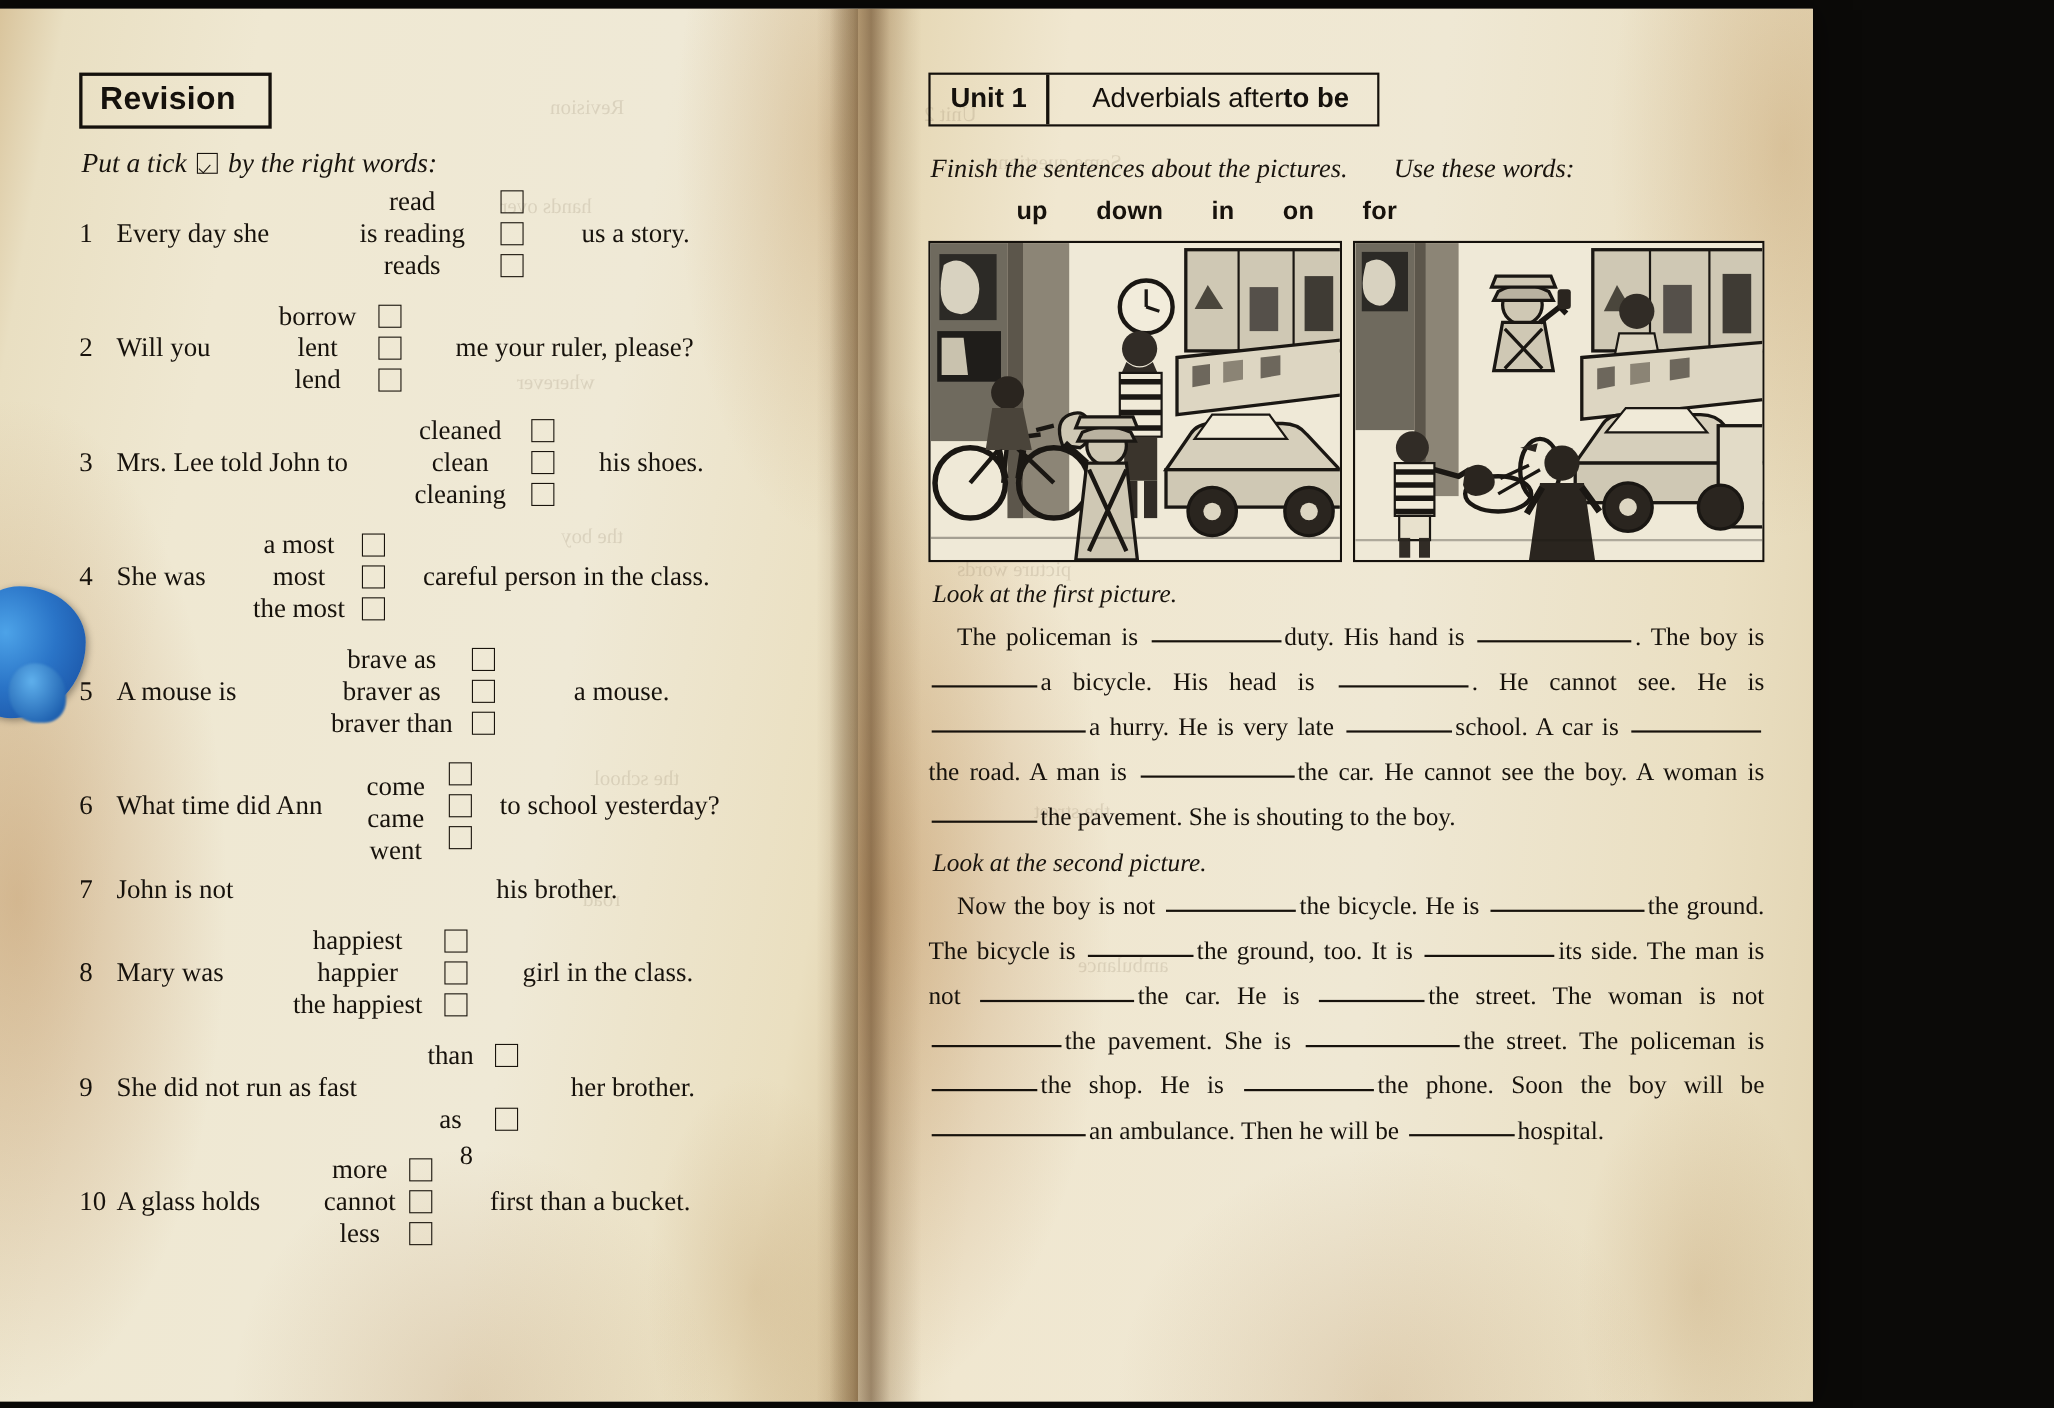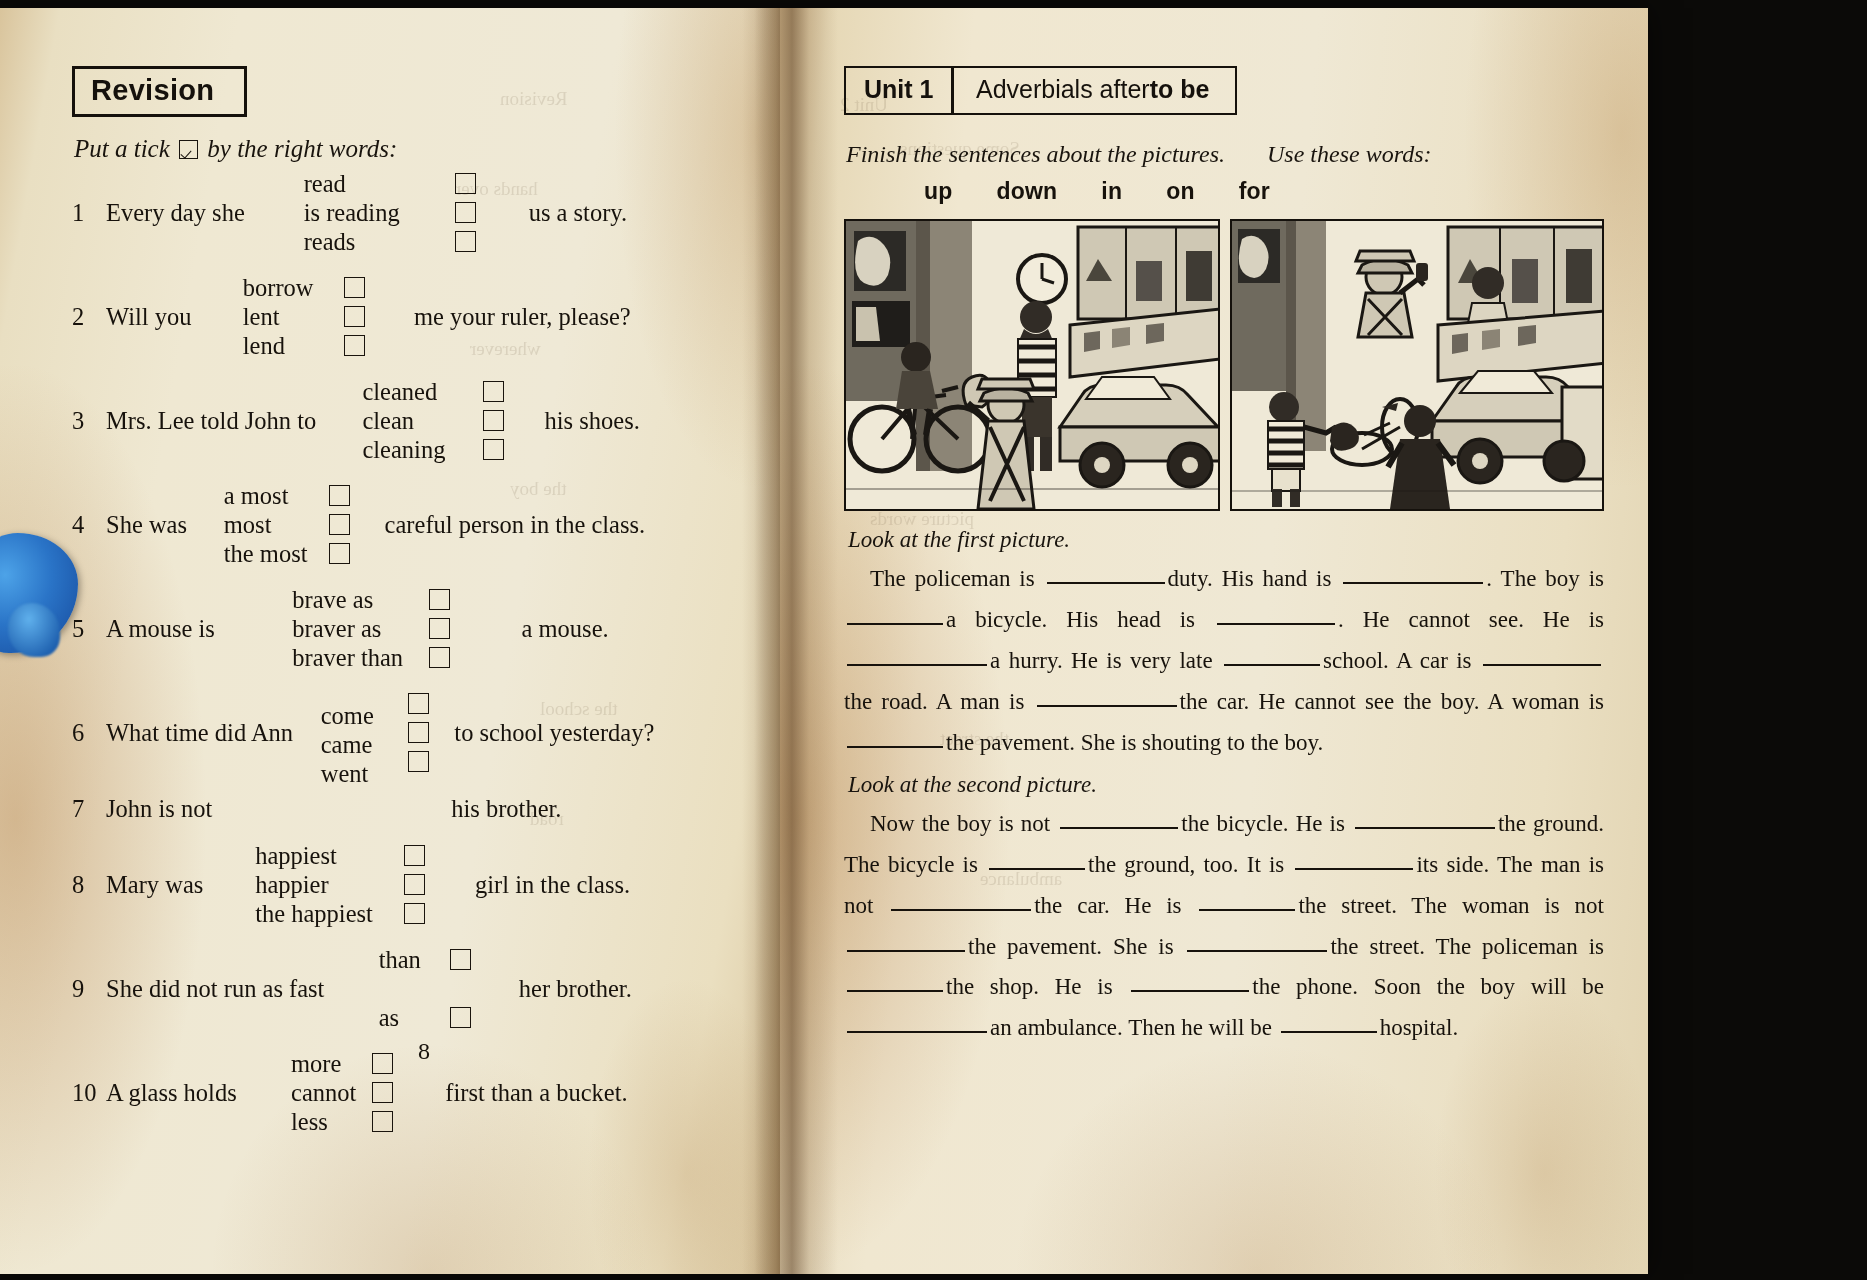--- a/index.html
+++ b/index.html
@@ -148,20 +148,21 @@
   }
   .q .stem {
     grid-column: 2; grid-row: 2;
     white-space: nowrap;
     padding-right: 10px;
   }
   .q .opts {
     grid-column: 3; grid-row: 1 / span 3;
     display: flex; flex-direction: column;
     justify-content: center;
+    text-align: center;
   }
   .q .tail {
     grid-column: 4; grid-row: 2;
     white-space: nowrap;
     padding-left: 8px;
   }
   .optrow {
     display: flex;
     align-items: center;
     height: 29px;
@@ -209,21 +210,21 @@
   }
   .unit-box .cell {
     font-family: "Liberation Sans", sans-serif;
     font-size: 25px;
     color: #15110c;
     padding: 7px 18px 9px 18px;
     display: flex; align-items: center;
   }
   .unit-box .cell.unit { font-weight: bold; }
   .unit-box .sep { width: 2.5px; background: #15110c; }
-  .unit-box .cell.topic { padding-right: 26px; padding-left: 22px; text-align: center; }
+  .unit-box .cell.topic { padding-right: 26px; padding-left: 39px; text-align: center; }
   .unit-box .cell.topic b { font-weight: bold; }
 
   .r-instruction {
     font-style: italic;
     font-size: 24px;
     color: #19140e;
     margin: 4px 0 10px 2px;
     white-space: nowrap;
   }
   .r-instruction .gap { display:inline-block; width: 30px; }

